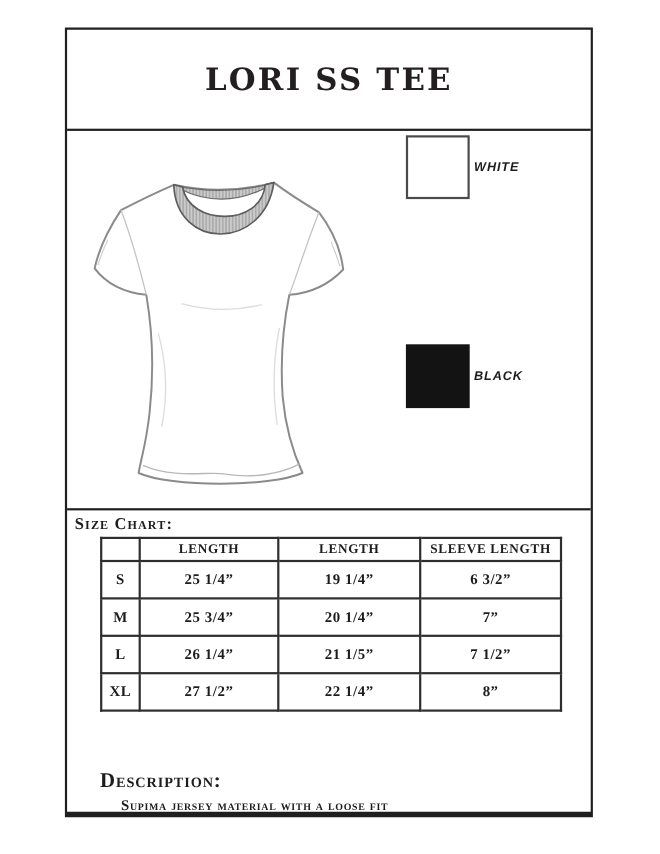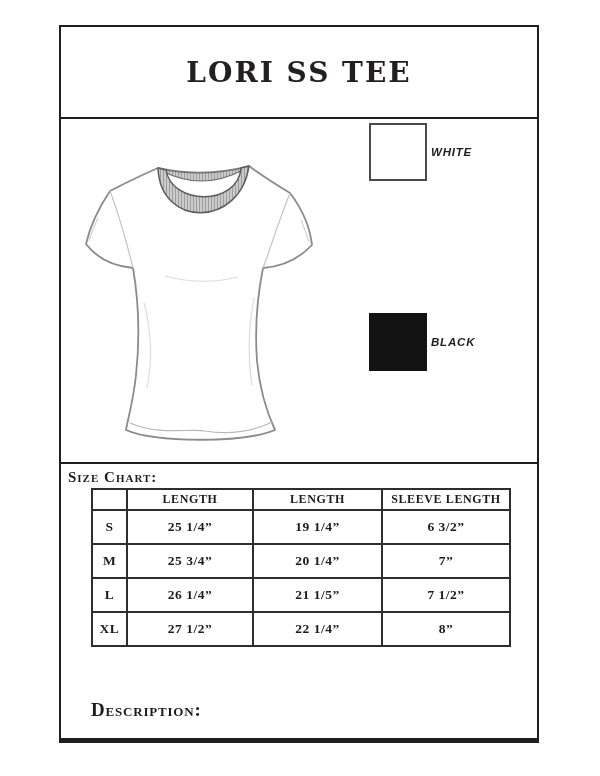--- a/index.html
+++ b/index.html
@@ -161,17 +161,18 @@
             <td>XL</td>
             <td>27 1/2”</td>
             <td>22 1/4”</td>
             <td>8”</td>
           </tr>
         </tbody>
       </table>
 
       <div class="desc-block">
         <div class="desc-label">Description:</div>
+        <div class="desc-text">Supima jersey material with a loose fit</div>
       </div>
     </div>
 
   </div>
 </div>
 
 </body></html>

